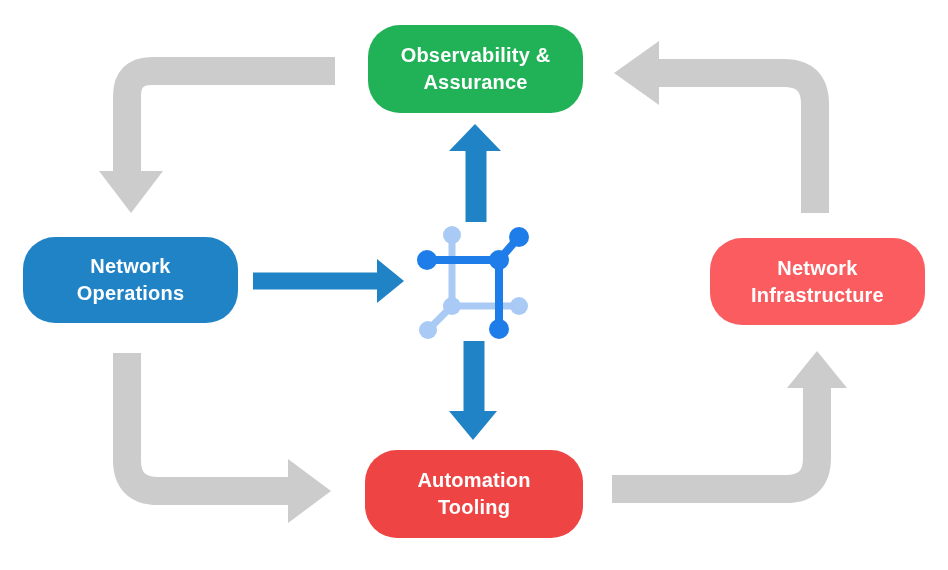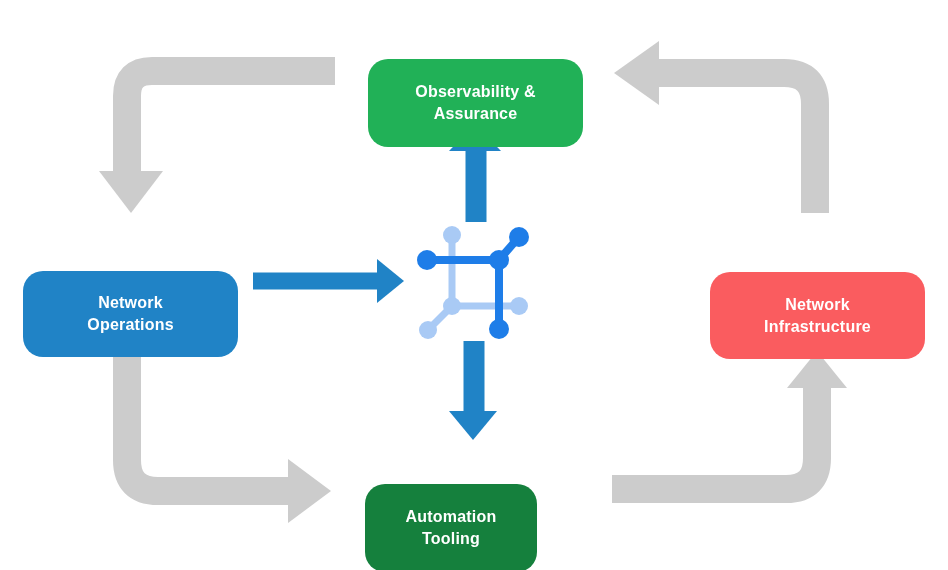--- a/index.html
+++ b/index.html
@@ -7,37 +7,36 @@
     position: relative;
     width: 948px;
     height: 570px;
     background: #ffffff;
     font-family: "Liberation Sans", sans-serif;
     overflow: hidden;
   }
   svg.layer { position: absolute; left: 0; top: 0; }
   .node {
     position: absolute;
-    border-radius: 20px;
+    border-radius: 32px;
     display: flex;
     align-items: center;
     justify-content: center;
     color: #ffffff;
-    font-size: 16px;
+    font-size: 20px;
     font-weight: 600;
     line-height: 1.35;
     letter-spacing: 0.2px;
     text-align: center;
-    margin-top: 34px;
   }
   .node .node-label { white-space: pre-line; }
   .node-observability { left: 368px; top: 25px;  width: 215px; height: 88px; background: #21B157; }
   .node-operations    { left: 23px;  top: 237px; width: 215px; height: 86px; background: #2083C6; }
   .node-infrastructure{ left: 710px; top: 238px; width: 215px; height: 87px; background: #FA5C5F; }
-  .node-automation    { left: 365px; top: 450px; width: 172px; height: 88px; background: #15803d; }
+  .node-automation    { left: 365px; top: 450px; width: 218px; height: 88px; background: #ef4444; }
   .center-icon { position: absolute; left: 415px; top: 222px; }
 </style>
 </head>
 <body>
 
 <div class="canvas">
 
   <svg class="layer" width="948" height="570" viewBox="0 0 948 570">
 
     <g>

